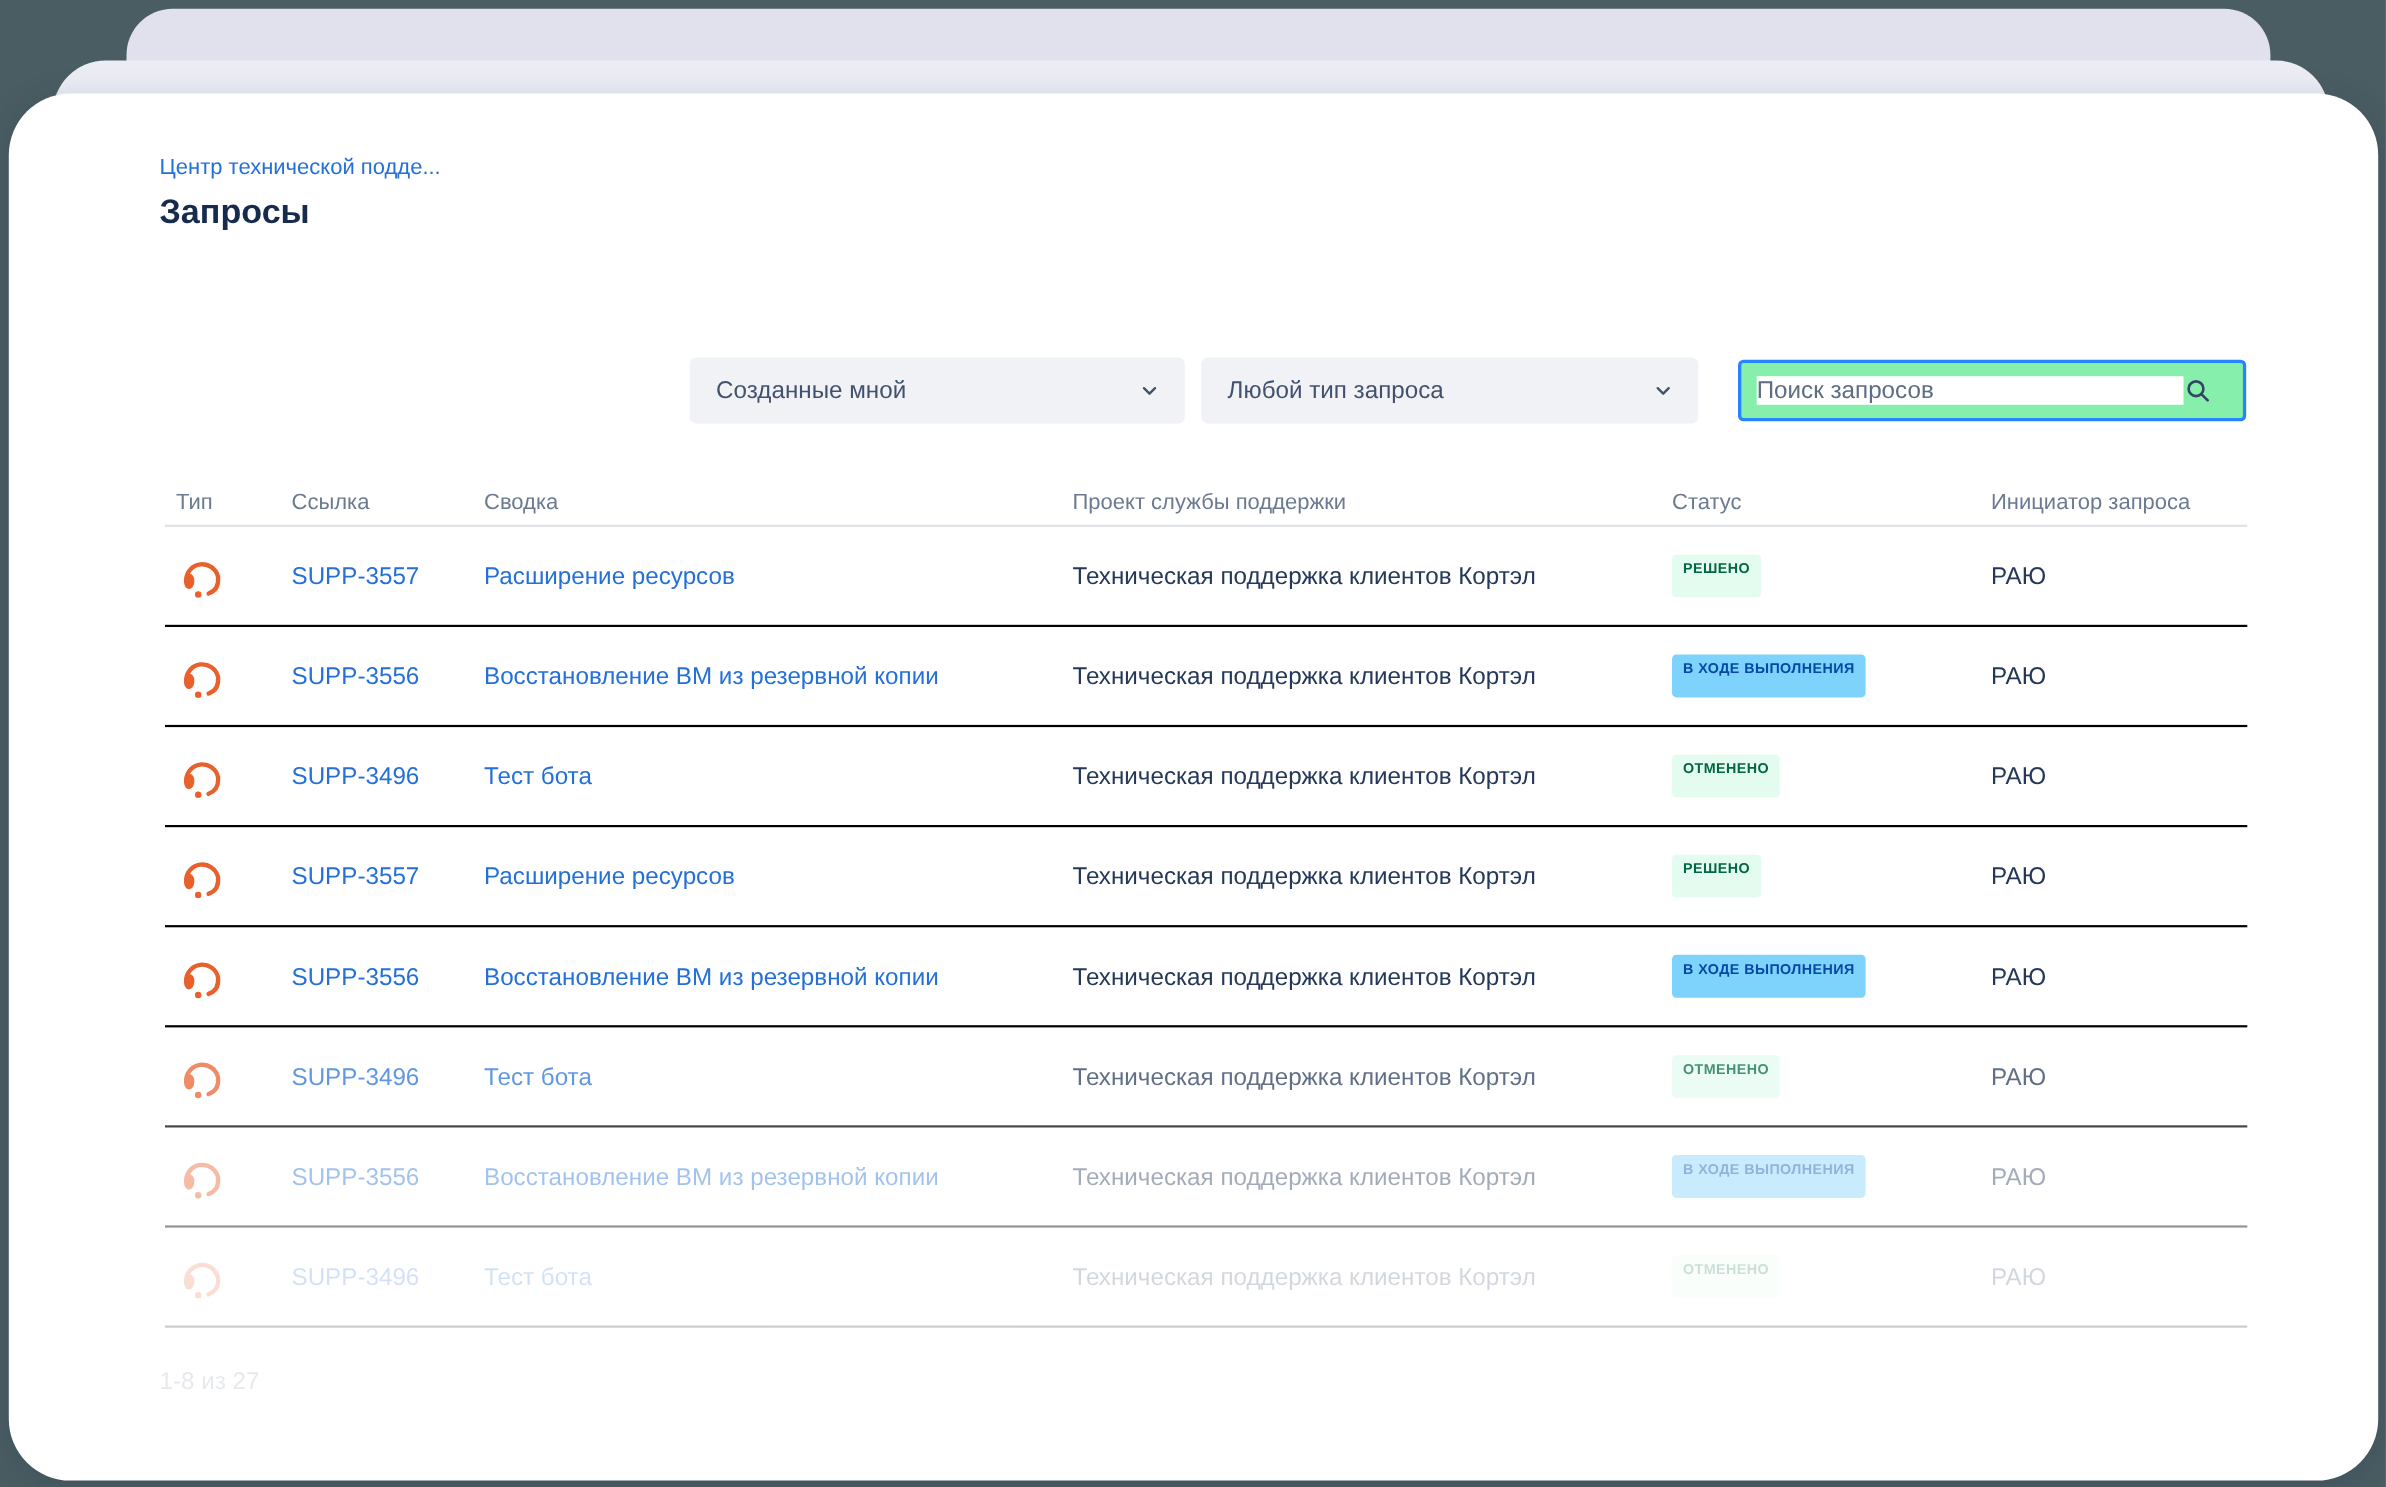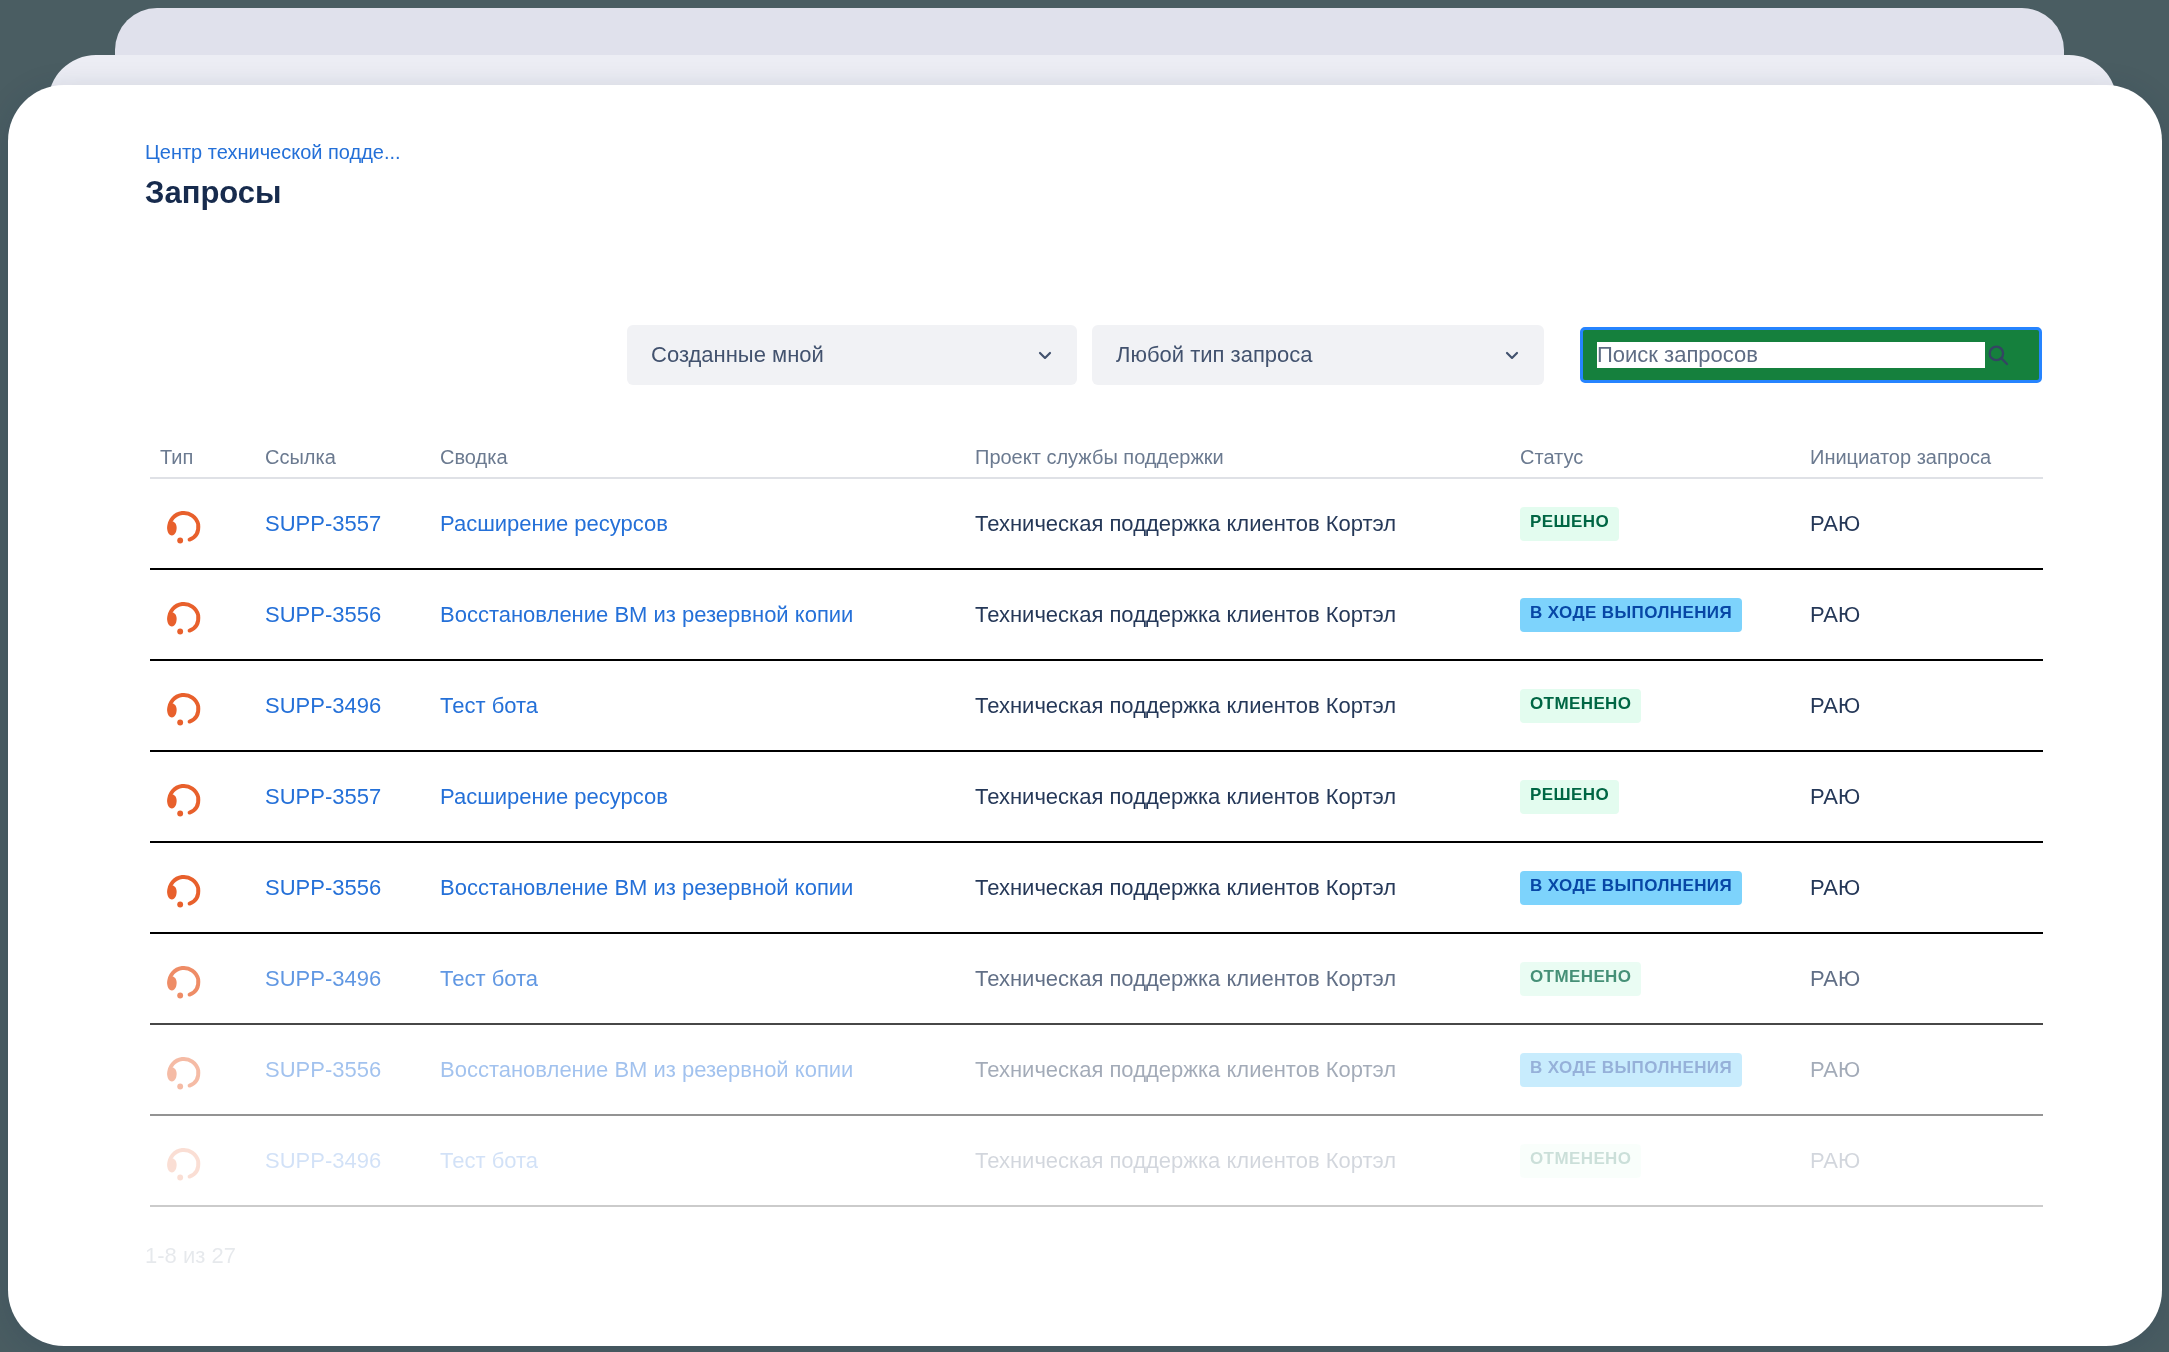--- a/index.html
+++ b/index.html
@@ -42,21 +42,21 @@
     display: flex; align-items: center; justify-content: space-between;
     padding: 0 22px 0 24px; cursor: pointer;
   }
   .dropdown .dd-label { font-size: 22px; color: #42526E; }
   .dd-status { left: 130px; width: 472px; }
   .dd-owner  { left: 619px; width: 450px; }
   .dd-type   { left: 1084px; width: 452px; }
   .chev { width: 20px; height: 20px; flex: 0 0 auto; }
   .searchbox {
     position: absolute; left: 1572px; top: 2px; width: 462px; height: 56px;
-    background: #15803d; border: 3px solid #2684FF; border-radius: 5px;
+    background: #86efac; border: 3px solid #2684FF; border-radius: 5px;
     display: flex; align-items: center; padding: 0 28px 0 14px;
   }
   .searchbox input {
     flex: 1; border: none; outline: none; font-size: 22px;
     font-family: "Liberation Sans", sans-serif; color: #172B4D; min-width: 0;
   }
   .searchbox input::placeholder { color: #5E6C84; opacity: 1; }
   .search-ico { width: 26px; height: 26px; flex: 0 0 auto; }
 
   
@@ -73,22 +73,22 @@
   .thead > div { padding-left: 10px; }
   .trow { height: 91px; border-bottom: 2px solid #000000; }
   .trow > div { padding-left: 10px; }
   .cell-type { display: flex; align-items: center; }
   .headset { width: 47px; height: 47px; }
   .ref-link, .summary-link {
     font-size: 22px; color: #2470D8; text-decoration: none; cursor: pointer;
   }
   .cell-project, .cell-reporter { font-size: 22px; color: #253858; }
   .badge {
-    display: inline-block; padding: 5px 10px 9px; border-radius: 4px;
-    font-size: 17px; font-weight: 700; letter-spacing: 0.4px; white-space: nowrap;
+    display: inline-block; padding: 5px 10px 19px; border-radius: 4px;
+    font-size: 13px; font-weight: 700; letter-spacing: 0.4px; white-space: nowrap;
   }
   .badge-green { background: #E3FCEF; color: #006644; }
   .badge-blue  { background: #7dd3fc; color: #0747A6; }
 
   .pagination {
     position: absolute; left: 137px; top: 1158px;
     font-size: 22px; color: #6B7A90; opacity: 0.16;
   }
 </style>
 </head>

